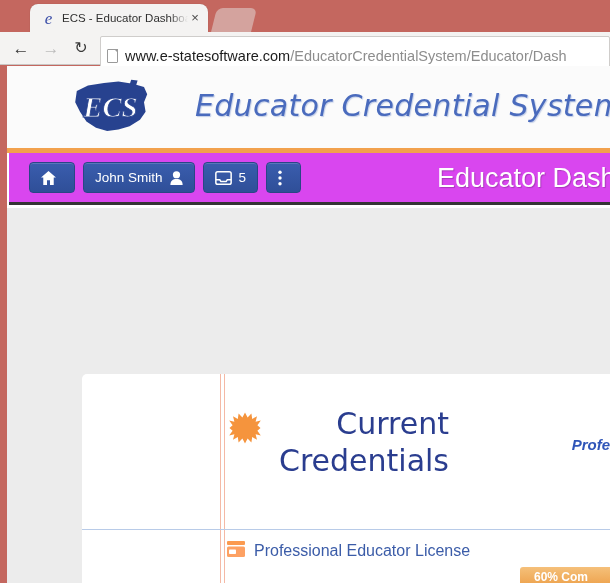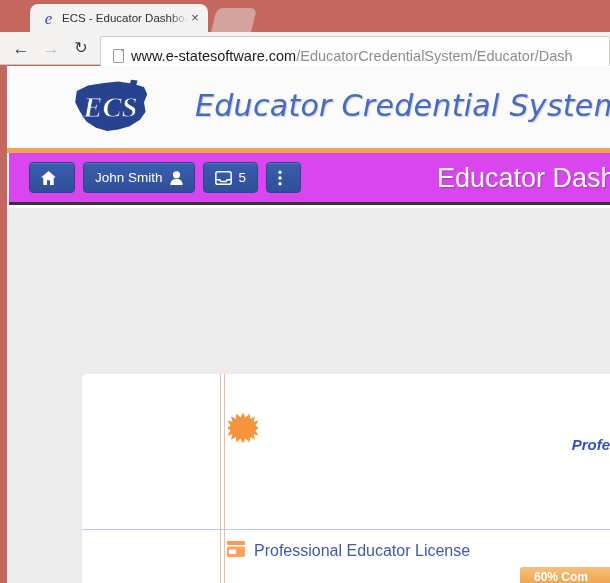--- a/index.html
+++ b/index.html
@@ -66,39 +66,39 @@
   }
   .navbtn.back   { color:#3a3a3a; margin-left:8px; }
   .navbtn.fwd    { color:#bcbcbc; }
   .navbtn.reload { color:#3a3a3a; font-size:16px; }
   .omnibox {
     position:absolute; left:100px; top:4px; right:0; height:40px;
     background:#fff;
     border:1px solid #cfcdcb;
     border-radius:2px;
     display:flex; align-items:center;
-    padding-left:12px; overflow:hidden;
+    padding-left:6px; overflow:hidden;
   }
   .page-icon {
     flex:0 0 11px; width:11px; height:14px;
     border:1px solid #9a9a9a; border-radius:1px;
     background:#fff; position:relative; margin-right:7px;
   }
   .page-icon:after {
     content:""; position:absolute; right:-1px; top:-1px;
     border-width:0 4px 4px 0; border-style:solid;
     border-color:transparent #9a9a9a transparent transparent;
   }
   .url { font-size:14.5px; white-space:nowrap; color:#8d8d8d; }
   .url b { color:#1c1c1c; font-weight:normal; }
 
   
   .viewport {
     position:absolute; left:7px; top:66px; right:0; bottom:0;
-    background:#ffffff; overflow:hidden;
+    background:#ffffff; overflow:hidden;text-align:right;
   }
 
   
   .site-header {
     position:absolute; left:0; top:0; width:100%; height:82px;
     background:#fbfbfb;
   }
   .logo {
     position:absolute; left:65px; top:12px;
     width:80px; height:58px;
@@ -302,20 +302,21 @@
 
           <div class="row row-head">
             <div class="head-inner">
               <span class="sun-icon">
                 <svg width="32" height="32" viewBox="0 0 32 32">
                   <g fill="#f5943d">
                     <path d="M16 0.5 L18.6 5.6 L22.4 1.4 L23.2 7.1 L28 4.2 L26.6 9.8 L31.8 8.6 L28.4 13.2 L31.5 16 L28.4 18.8 L31.8 23.4 L26.6 22.2 L28 27.8 L23.2 24.9 L22.4 30.6 L18.6 26.4 L16 31.5 L13.4 26.4 L9.6 30.6 L8.8 24.9 L4 27.8 L5.4 22.2 L0.2 23.4 L3.6 18.8 L0.5 16 L3.6 13.2 L0.2 8.6 L5.4 9.8 L4 4.2 L8.8 7.1 L9.6 1.4 L13.4 5.6 Z"></path>
                   </g>
                 </svg>
               </span>
+              <span class="head-text">Current Credentials</span>
             </div>
             <div class="head-right">Professio</div>
           </div>
 
           <div class="row row-license">
             <div class="lic-line">
               <span class="lic-icon">
                 <svg width="18" height="16" viewBox="0 0 18 16">
                   <rect x="0" y="0" width="18" height="4" rx="1" fill="#fb9a4f"></rect>
                   <rect x="0" y="5.5" width="18" height="10.5" rx="1.5" fill="#fda163"></rect>

